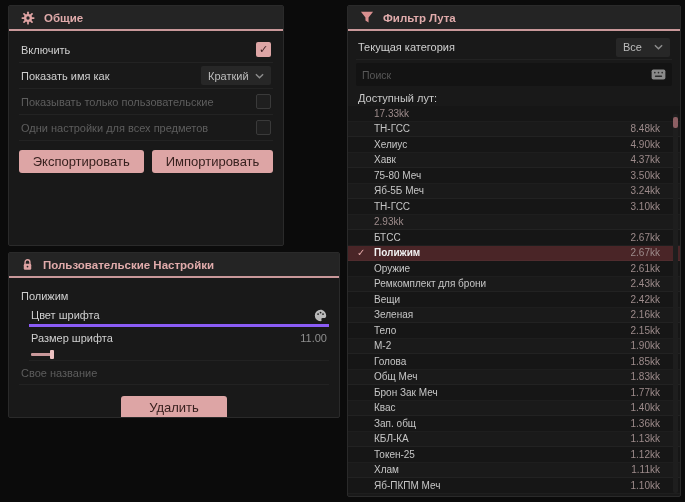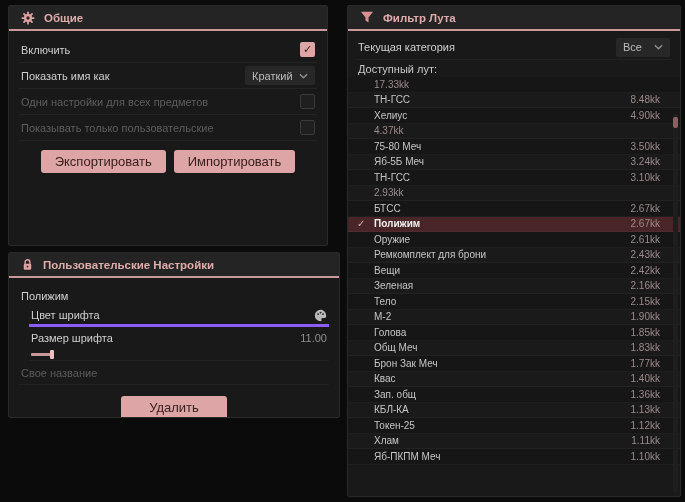--- a/index.html
+++ b/index.html
@@ -21,21 +21,21 @@
     font-size:11px;color:var(--txt);
     position:relative;
   }
   .panel{
     position:absolute;
     background:var(--panel-bg);
     border:1px solid #2a2a2a;
     border-radius:2px;
     overflow:hidden;
   }
-  #panel-general{left:8px;top:5px;width:320px;height:241px;}
+  #panel-general{left:8px;top:5px;width:276px;height:241px;}
   #panel-user{left:8px;top:252px;width:332px;height:166px;}
   #panel-loot{left:347px;top:5px;width:334px;height:492px;}
   .panel-header{
     height:25px;background:var(--header-bg);
     display:flex;align-items:center;gap:9px;padding:0 12px;
     border-bottom:2px solid var(--accent-dim);
   }
   .panel-title{color:#e0abab;font-weight:bold;font-size:11.5px;}
   .panel-body{padding:6px 10px;}
   .row{
@@ -137,25 +137,25 @@
       <span class="dropdown">
         <span>Краткий</span>
         <span class="icon">
           <svg width="9" height="6" viewBox="0 0 10 6">
               <path d="M1 1l4 4 4-4" stroke="#8d8d8d" stroke-width="1.6" fill="none"></path>
             </svg>
         </span>
       </span>
     </div>
     <div class="row disabled">
+      <span class="lbl">Показывать только пользовательские</span>
+      <span class="checkbox off"></span>
+    </div>
+    <div class="row disabled">
       <span class="lbl">Одни настройки для всех предметов</span>
-      <span class="checkbox off"></span>
-    </div>
-    <div class="row disabled">
-      <span class="lbl">Показывать только пользовательские</span>
       <span class="checkbox off"></span>
     </div>
     <div class="btn-row">
       <button class="btn">Экспортировать</button>
       <button class="btn">Импортировать</button>
     </div>
   </div>
 </div>
 
 <div class="panel" id="panel-user">
@@ -216,39 +216,54 @@
       <span class="lbl">Текущая категория</span>
       <span class="dropdown" style="min-width:54px;">
         <span>Все</span>
         <span class="icon">
           <svg width="9" height="6" viewBox="0 0 10 6">
               <path d="M1 1l4 4 4-4" stroke="#8d8d8d" stroke-width="1.6" fill="none"></path>
             </svg>
         </span>
       </span>
     </div>
+    <div class="search-box">
+      <input type="text" placeholder="Поиск" style="">
+      <span class="icon">
+        <svg width="15" height="11" viewBox="0 0 16 12">
+          <rect x="0.5" y="0.5" width="15" height="11" rx="2" fill="#8a8a8a"></rect>
+          <g fill="#2a2a2a">
+            <circle cx="4" cy="4" r="0.9"></circle>
+              <circle cx="8" cy="4" r="0.9"></circle>
+              <circle cx="12" cy="4" r="0.9"></circle>
+            <rect x="4" y="7" width="8" height="1.7" rx="0.8"></rect>
+          </g>
+        </svg>
+      </span>
+    </div>
     <div class="avail-label">Доступный лут:</div>
   </div>
   <div class="loot-list">
       <div class="lrow">
 
     <span class="lval">17.33kk</span>
   </div>
       <div class="lrow alt">
 
     <span class="lname">ТН-ГСС</span>
     <span class="lval">8.48kk</span>
   </div>
       <div class="lrow">
 
     <span class="lname">Хелиус</span>
     <span class="lval">4.90kk</span>
   </div>
       <div class="lrow alt">
 
+    <span class="lname">Хавк</span>
     <span class="lval">4.37kk</span>
   </div>
       <div class="lrow">
 
     <span class="lname">75-80 Меч</span>
     <span class="lval">3.50kk</span>
   </div>
       <div class="lrow alt">
 
     <span class="lname">Яб-5Б Меч</span>

